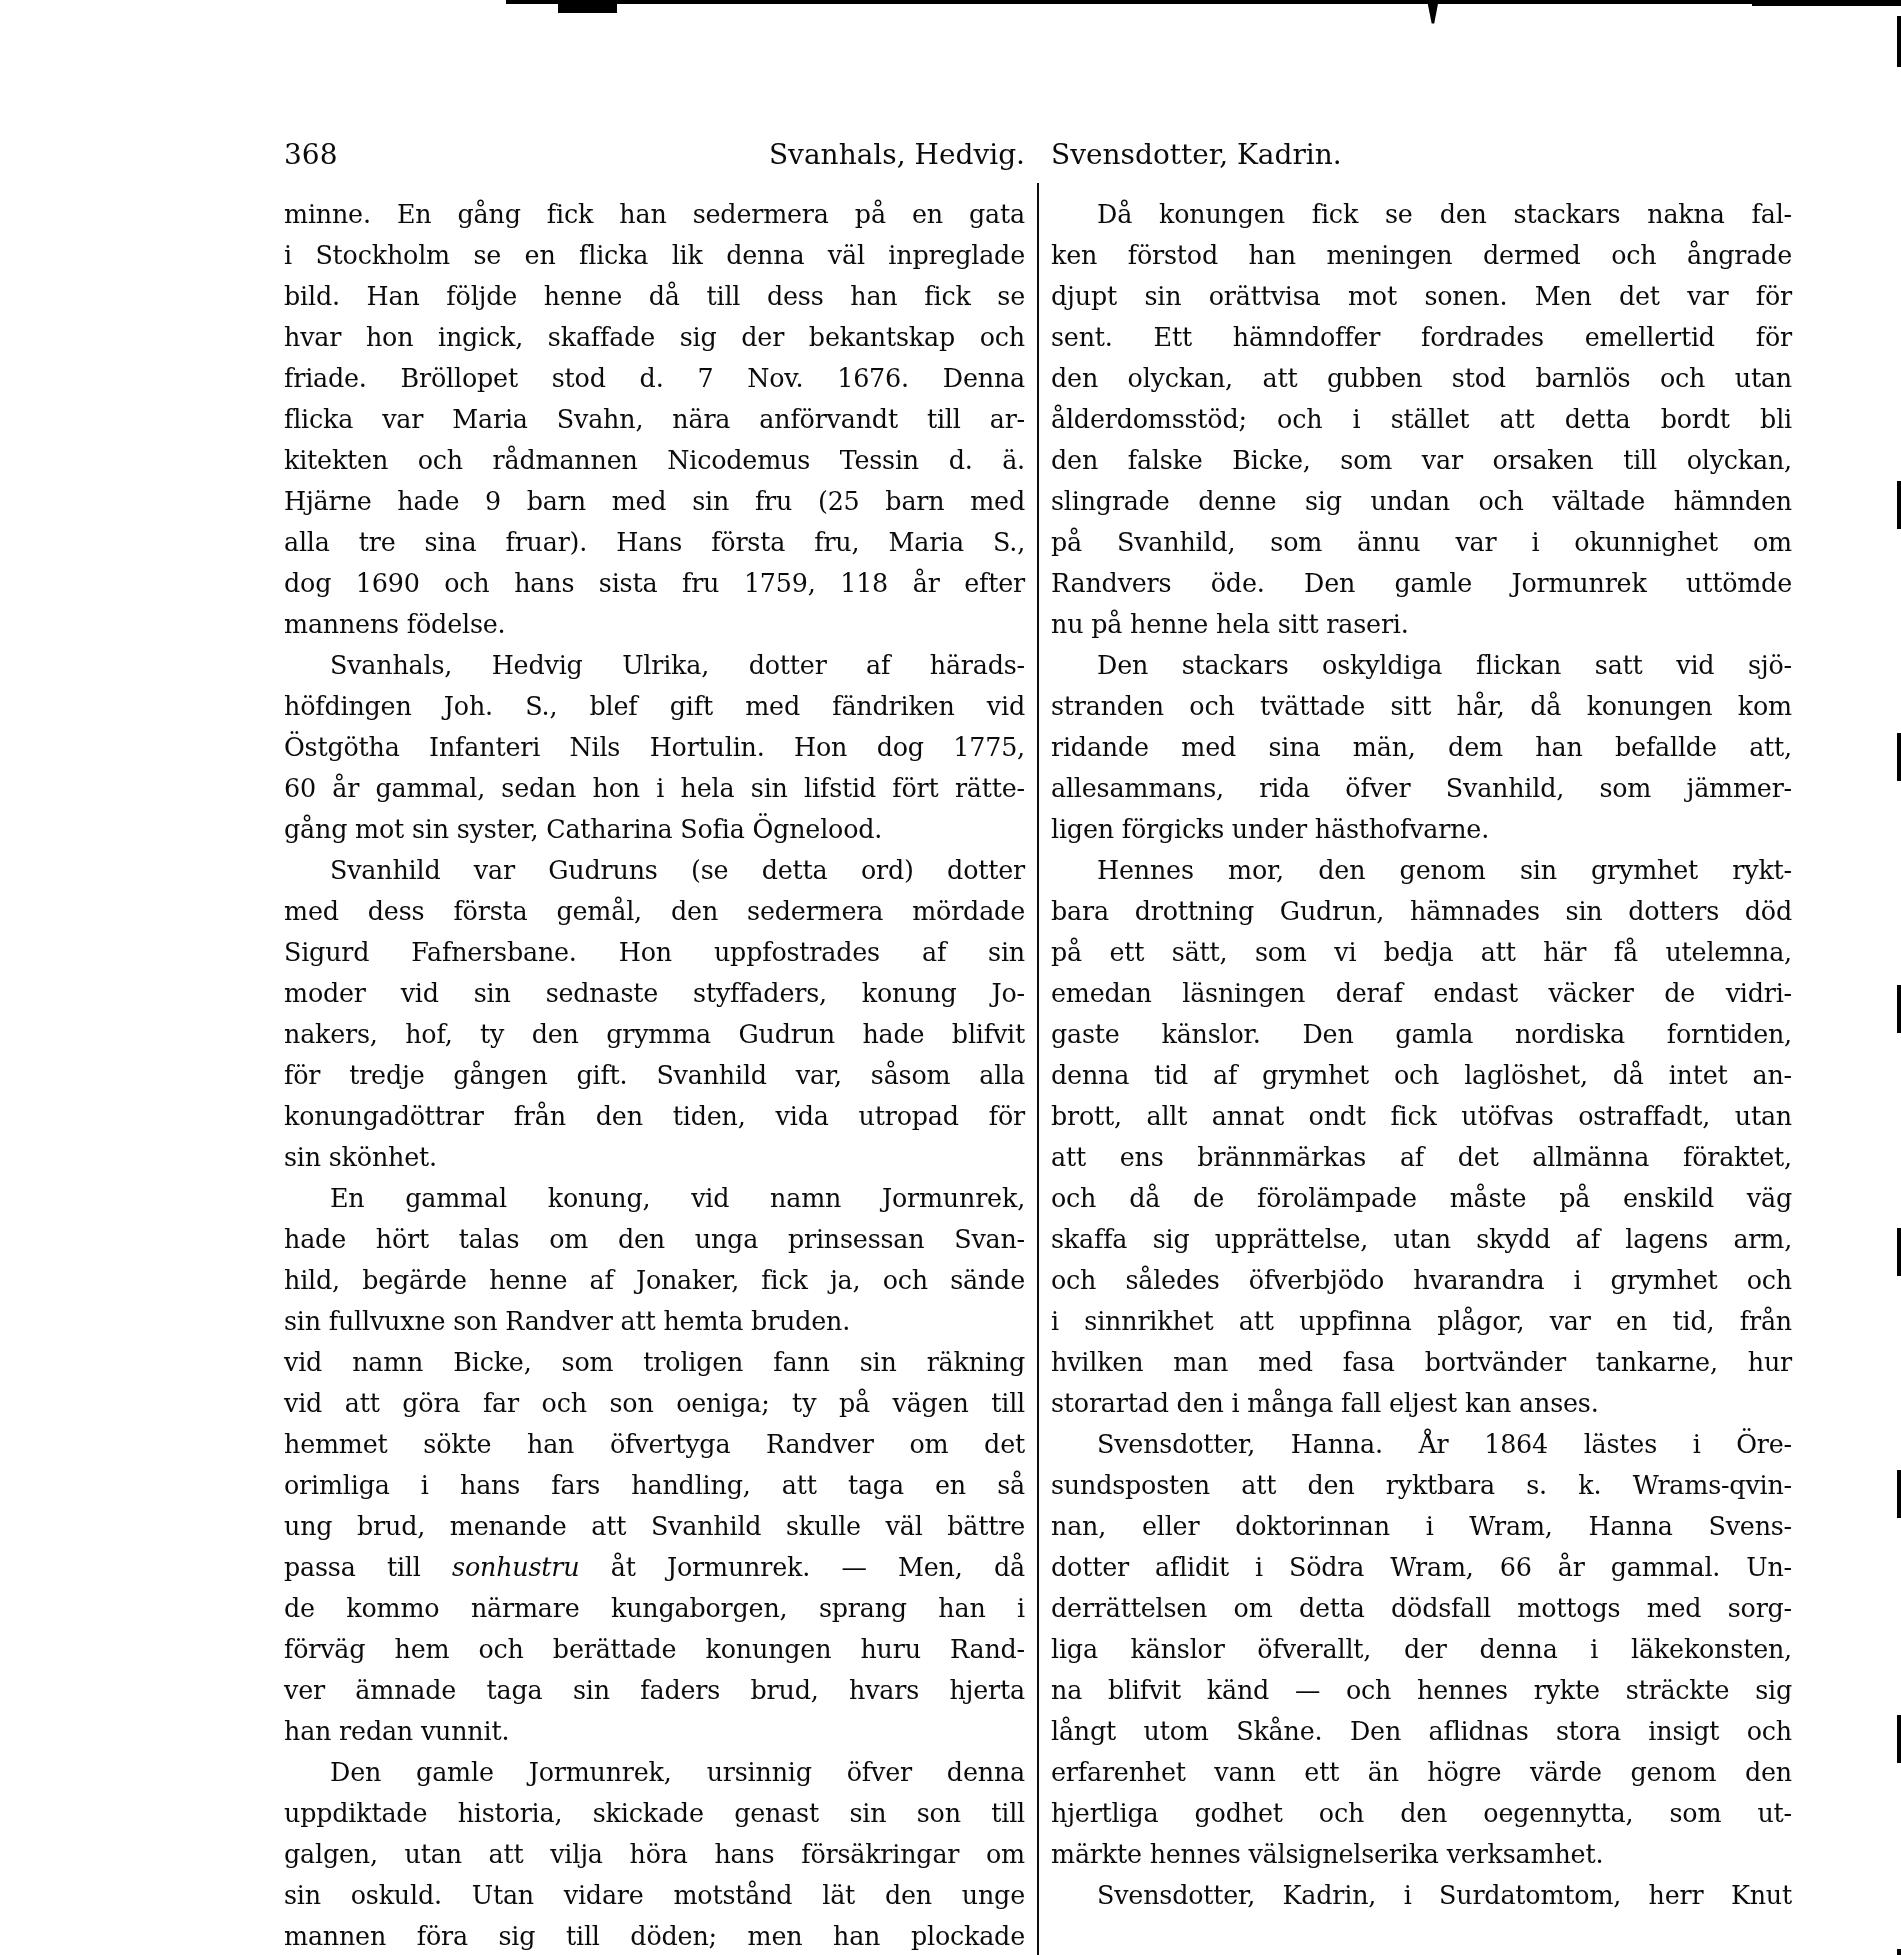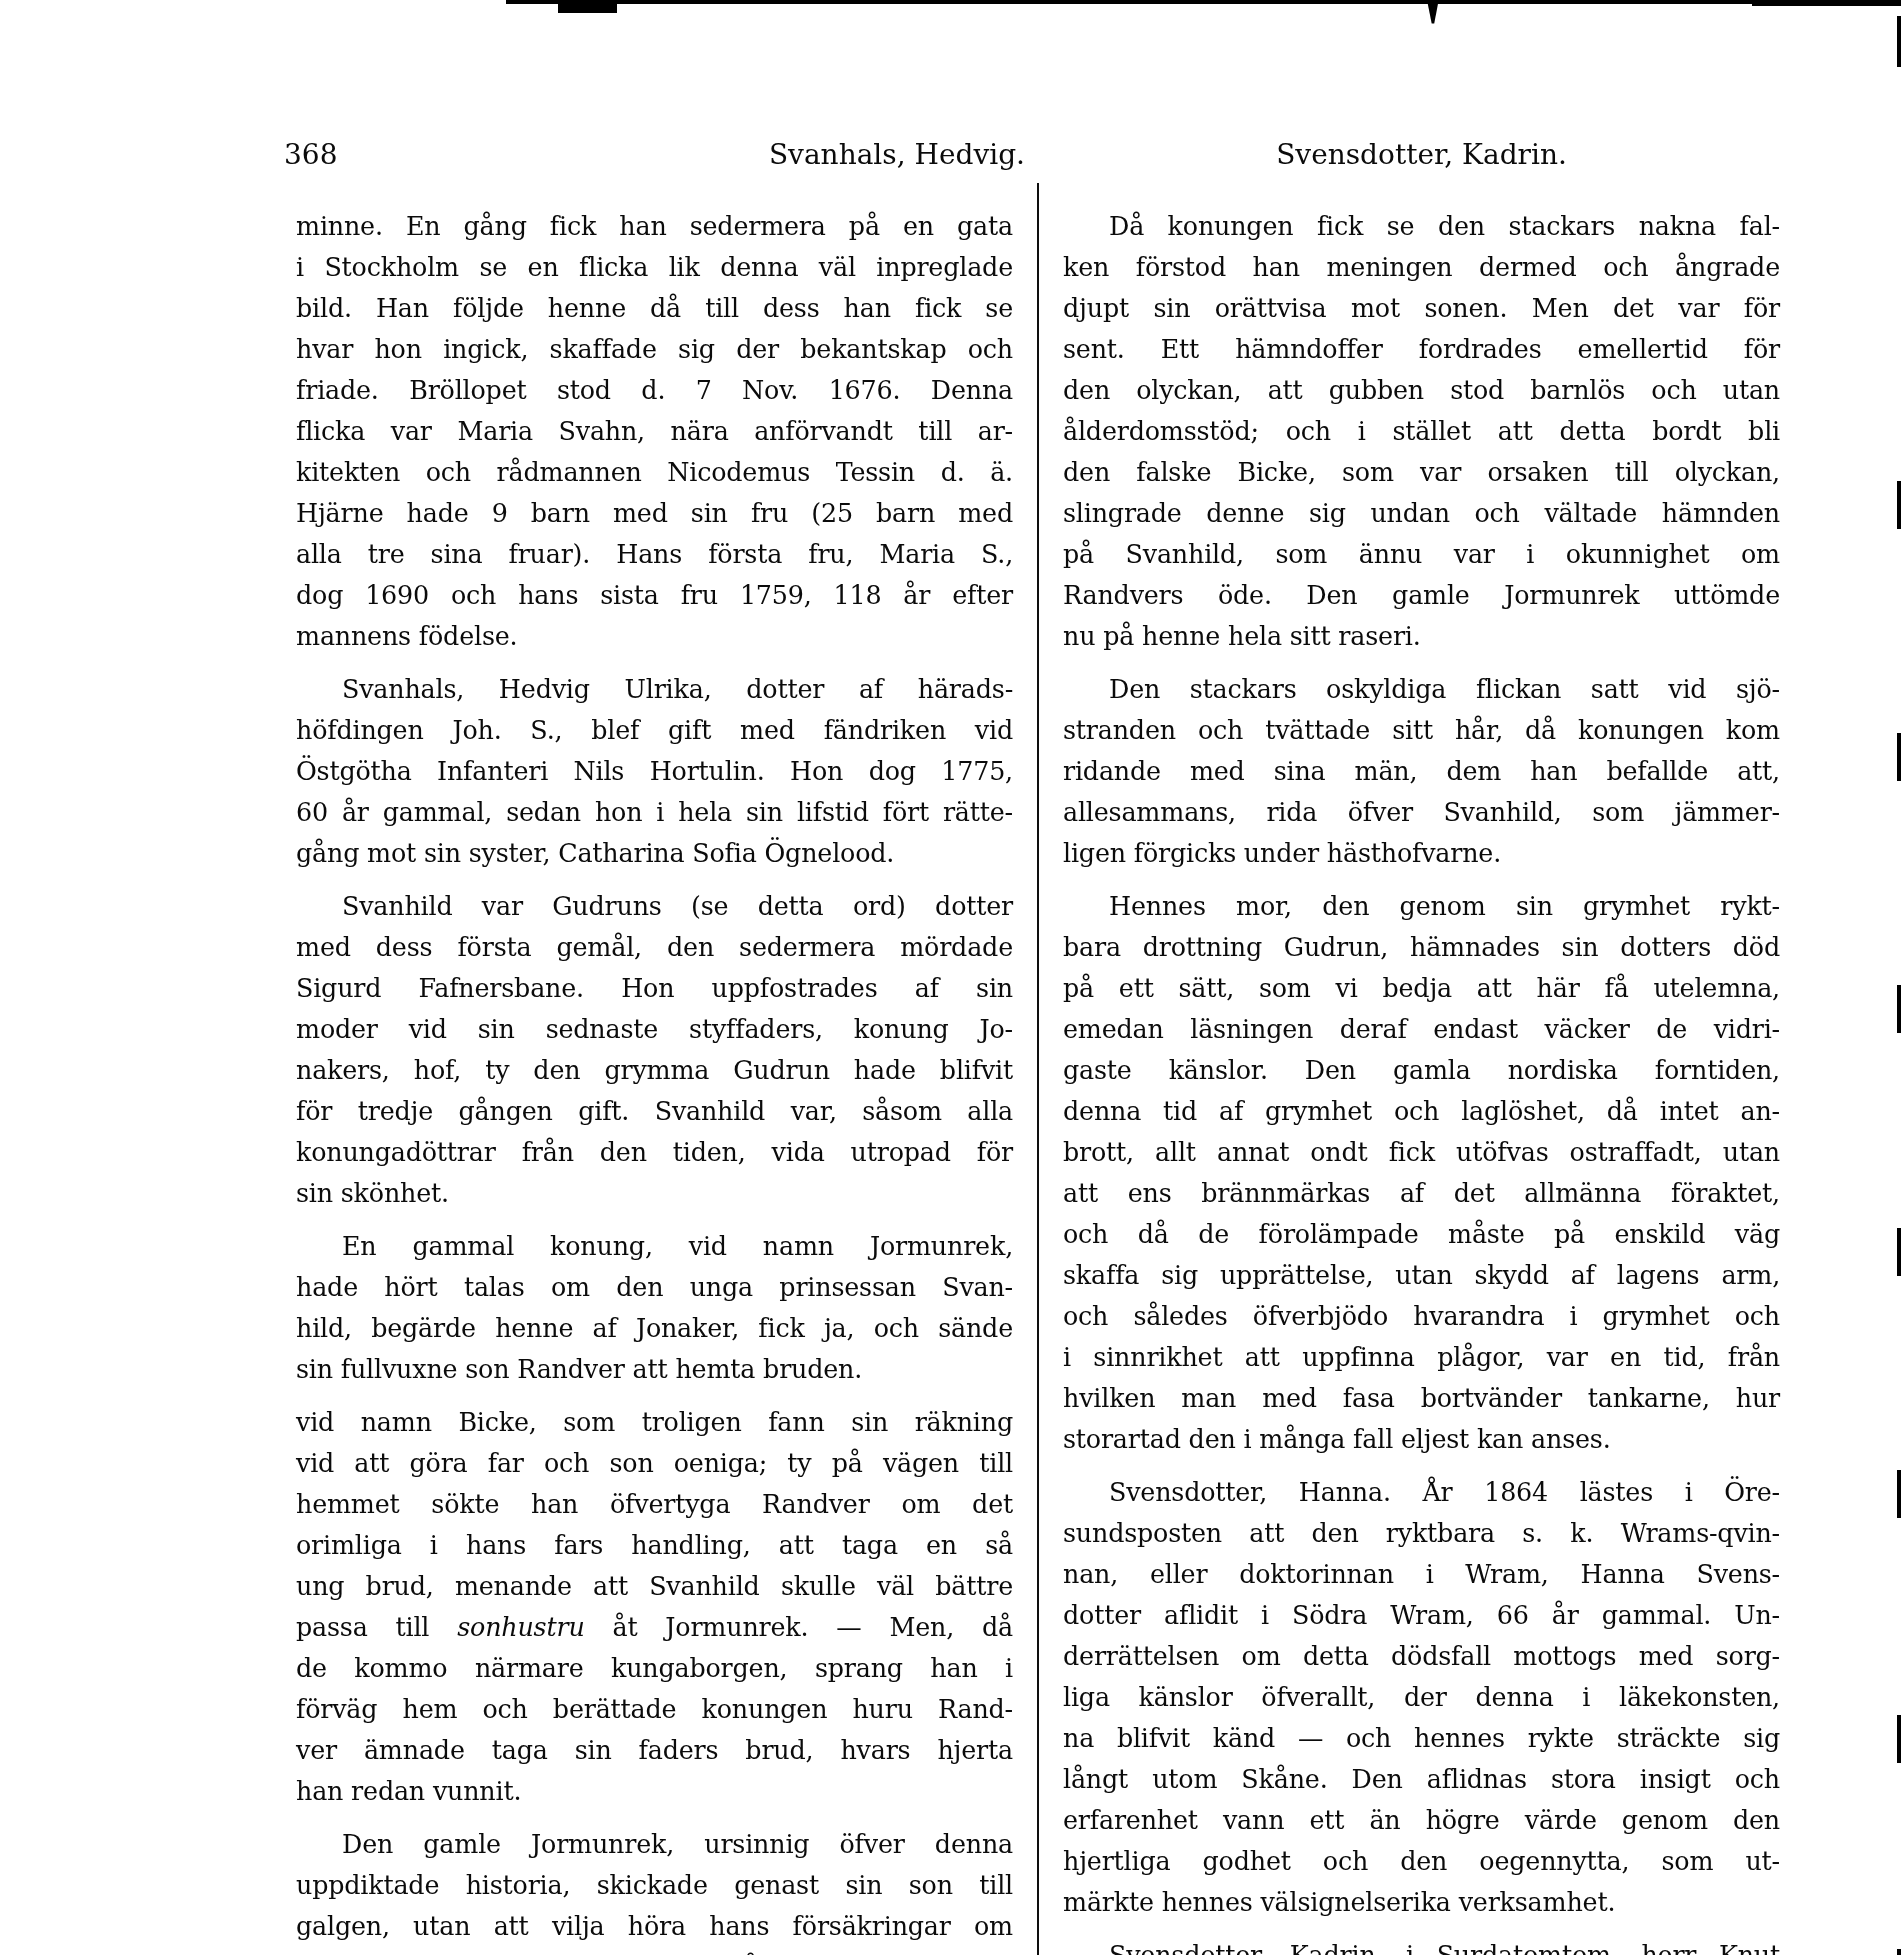--- a/index.html
+++ b/index.html
@@ -6,26 +6,26 @@
   body{
     width:1902px;height:2368px;position:relative;
     background:#ffffff;color:#0b0b0b;
     font-family:"DejaVu Serif","Liberation Serif",serif;
     overflow:hidden;
   }
   
   .running-head{position:absolute;top:133px;height:43px;font-size:28px;line-height:43px;white-space:nowrap;}
   #page-number{left:284px;}
   #head-left{left:284px;width:741px;text-align:right;}
-  #head-right{left:1051px;width:741px;text-align:center;}
+  #head-right{left:1051px;width:741px;}
   
   .col{position:absolute;top:194px;width:741px;}
   #col-left{left:284px;}
   #col-right{left:1051px;}
-  .para{margin:12px;}
+  .para{margin:0;}
   .line{
     height:41px;line-height:41px;font-size:25.4px;letter-spacing:-0.2px;
     text-align:justify;text-align-last:justify;
     overflow:visible;white-space:normal;
   }
   .line.last{text-align-last:left;}
   .line.indent{text-indent:46px;}
   .b{font-weight:400;}
   .i{font-style:italic;}
   

